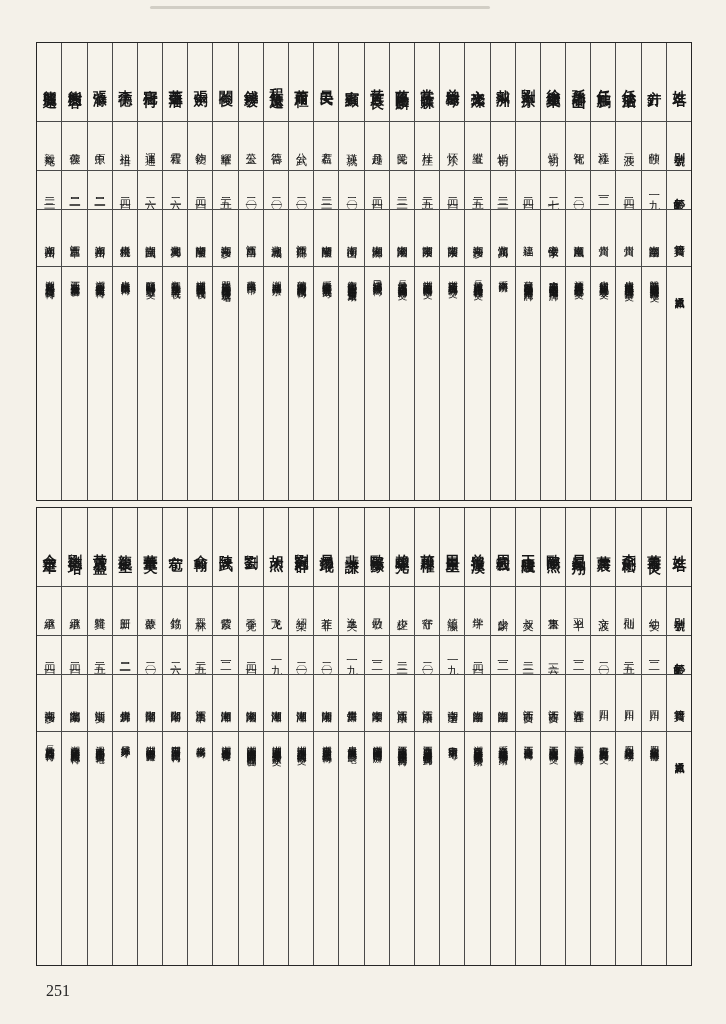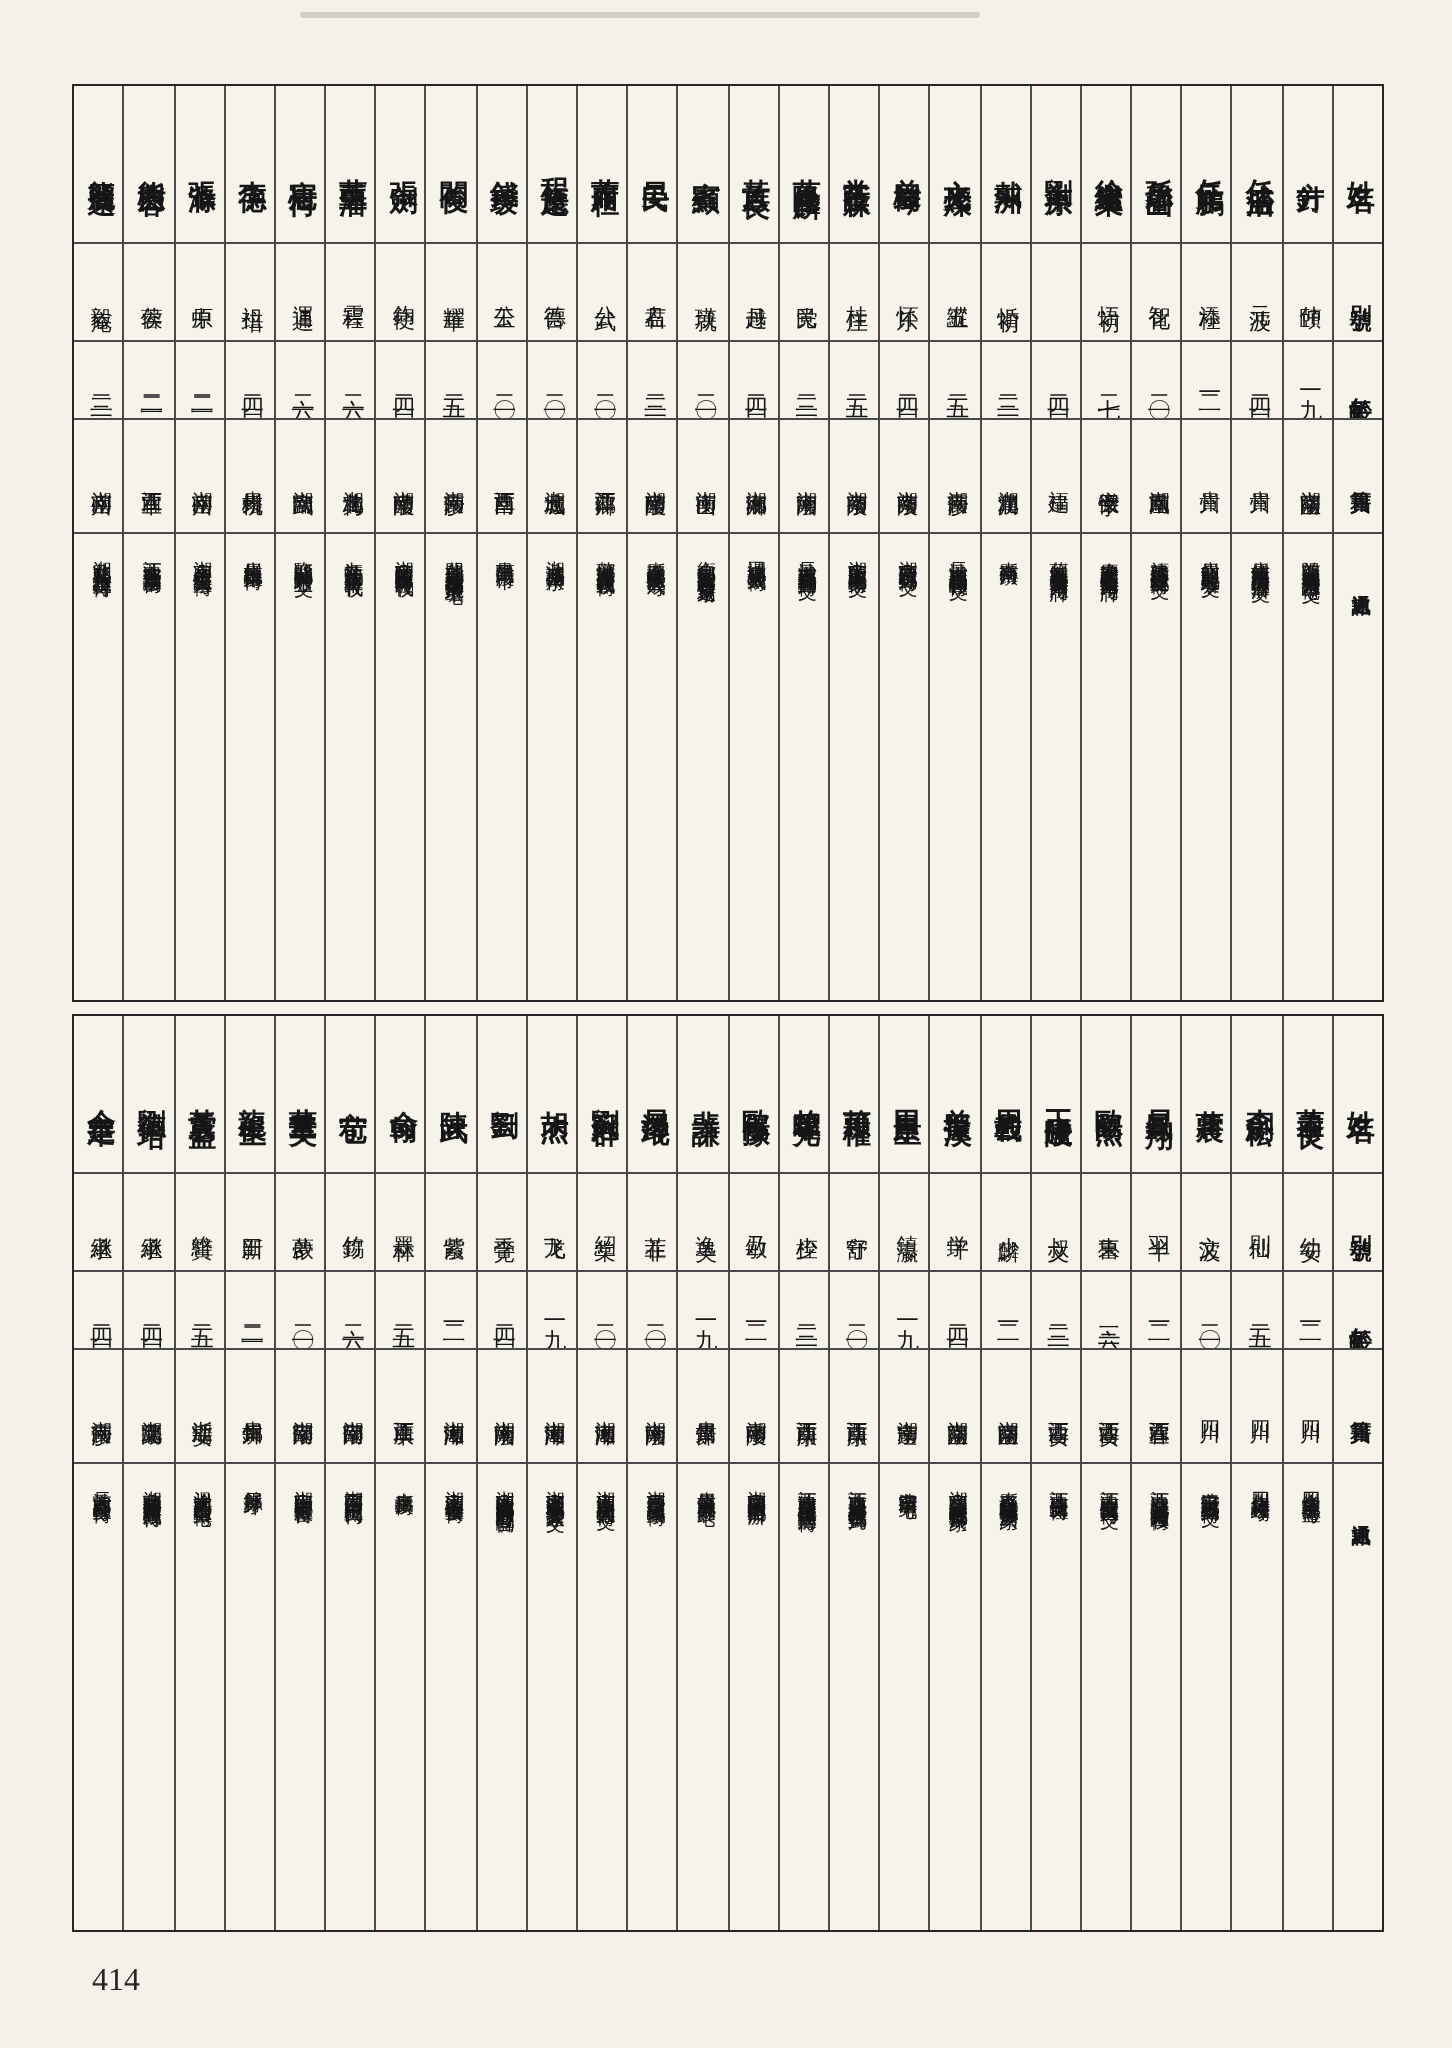--- a/index.html
+++ b/index.html
@@ -942,14 +942,14 @@
             <span class="vt">湖南長沙</span>
           </div>
     <div class="cell c-addr">
             <span class="vt">長沙大西門外泰豫行轉</span>
           </div>
   </div>
       </section>
 
   </div>
 
-  <div class="page-number">414</div>
+  <div class="page-number">251</div>
 </div>
 
 </body></html>

